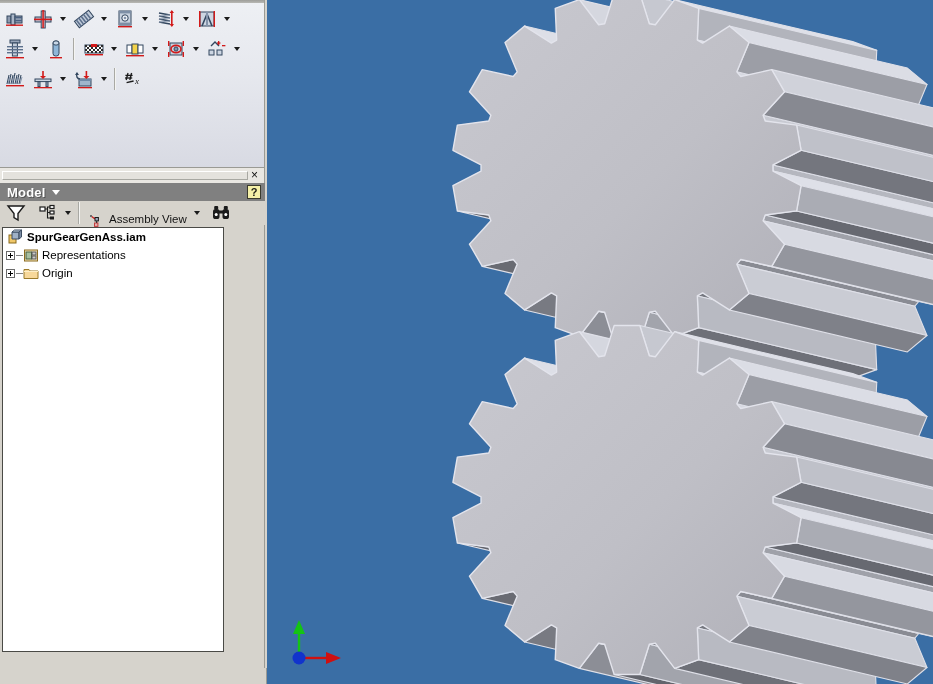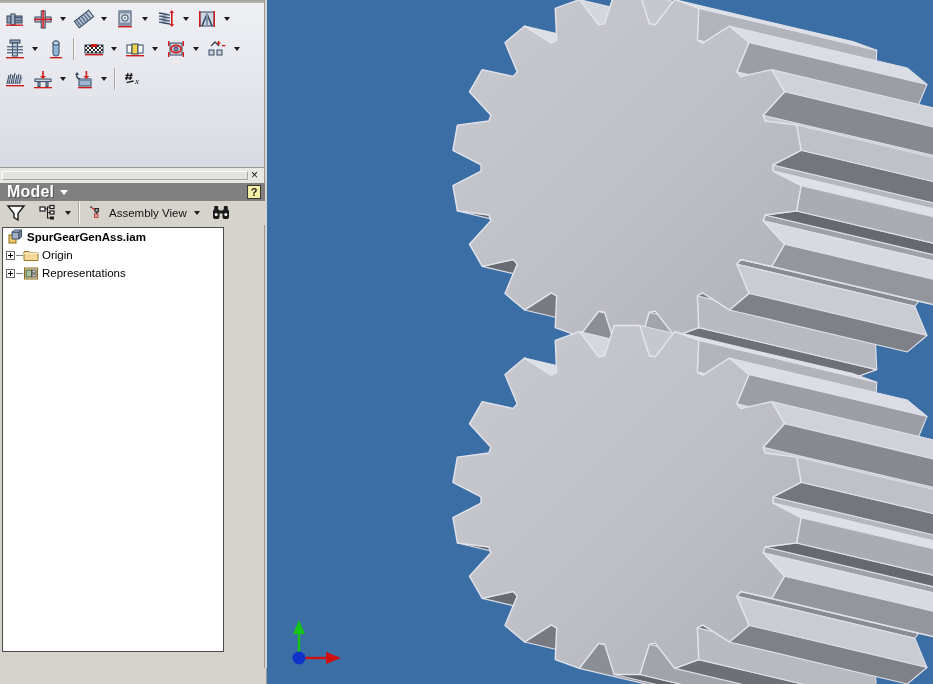--- a/index.html
+++ b/index.html
@@ -130,21 +130,21 @@
     position: absolute;
     left: 0; top: 0;
     width: 265px; height: 18px;
     background: #808080;
     display: flex;
     align-items: center;
     box-sizing: border-box;
   }
   #browser-title-text {
     color: #ffffff;
-    font-size: 16px;
+    font-size: 13px;
     font-weight: bold;
     margin-left: 7px;
     letter-spacing: .2px;
     text-shadow: 1px 1px 0 rgba(0,0,0,.35);
   }
   #browser-title-caret {
     margin-left: 6px;
     width: 0; height: 0;
     border-left: 4.5px solid transparent;
     border-right: 4.5px solid transparent;
@@ -179,21 +179,21 @@
     display: flex;
     align-items: center;
     justify-content: center;
     padding: 0 2px;
     border: 1px solid transparent;
     box-sizing: border-box;
     cursor: default;
   }
   #assembly-view-btn {
     display: flex;
-    align-items: center;
+    align-items: flex-start;
     height: 22px;
     padding: 12px 3px;
     border: 1px solid transparent;
     box-sizing: border-box;
     cursor: default;
   }
   #assembly-view-label {
     font-size: 11.5px;
     color: #141414;
     margin-left: 3px;
@@ -572,36 +572,36 @@
             <path d="M4 3 L6.5 1 L13.5 1 L11 3 Z" fill="#c6d3e2" stroke="#3c4d63" stroke-width="1"></path>
             <path d="M11 3 L13.5 1 L13.5 8 L11 10 Z" fill="#7b8da4" stroke="#3c4d63" stroke-width="1"></path>
           </svg>
           <span class="tree-label bold">SpurGearGenAss.iam</span>
         </div>
 
         <div class="tree-row">
           <span class="expander"></span>
           <span class="tree-connector"></span>
           <svg width="16" height="15" viewBox="0 0 16 15">
-            <path d="M1 3.5 L6 3.5 L7.3 5 L15 5 L15 12.5 L1 12.5 Z" fill="#f7d89a" stroke="#9a7a2a" stroke-width="1"></path>
-            <path d="M1 5 L15 5 L15 6 L1 6 Z" fill="#fdeec6"></path>
-          </svg>
-          <span class="tree-label">Origin</span>
+            <rect x="1.5" y="2" width="13" height="11" fill="#f6e7bd" stroke="#8a6a1e" stroke-width="1"></rect>
+            <rect x="3" y="4" width="5.5" height="7" fill="#a8bfa0" stroke="#47603f" stroke-width="1"></rect>
+            <rect x="9" y="4" width="4" height="3" fill="#c8c8c8" stroke="#5a5a5a" stroke-width="1"></rect>
+            <rect x="9" y="8" width="4" height="3" fill="#c8c8c8" stroke="#5a5a5a" stroke-width="1"></rect>
+          </svg>
+          <span class="tree-label">Representations</span>
         </div>
 
         <div class="tree-row">
           <span class="expander"></span>
           <span class="tree-connector"></span>
           <svg width="16" height="15" viewBox="0 0 16 15">
-            <rect x="1.5" y="2" width="13" height="11" fill="#f6e7bd" stroke="#8a6a1e" stroke-width="1"></rect>
-            <rect x="3" y="4" width="5.5" height="7" fill="#a8bfa0" stroke="#47603f" stroke-width="1"></rect>
-            <rect x="9" y="4" width="4" height="3" fill="#c8c8c8" stroke="#5a5a5a" stroke-width="1"></rect>
-            <rect x="9" y="8" width="4" height="3" fill="#c8c8c8" stroke="#5a5a5a" stroke-width="1"></rect>
-          </svg>
-          <span class="tree-label">Representations</span>
+            <path d="M1 3.5 L6 3.5 L7.3 5 L15 5 L15 12.5 L1 12.5 Z" fill="#f7d89a" stroke="#9a7a2a" stroke-width="1"></path>
+            <path d="M1 5 L15 5 L15 6 L1 6 Z" fill="#fdeec6"></path>
+          </svg>
+          <span class="tree-label">Origin</span>
         </div>
 
       </div>
     </div>
 
     <div id="bottom-filler"></div>
   </div>
 
   <div id="viewport">
     <svg width="666" height="684" viewBox="0 0 666 684">

